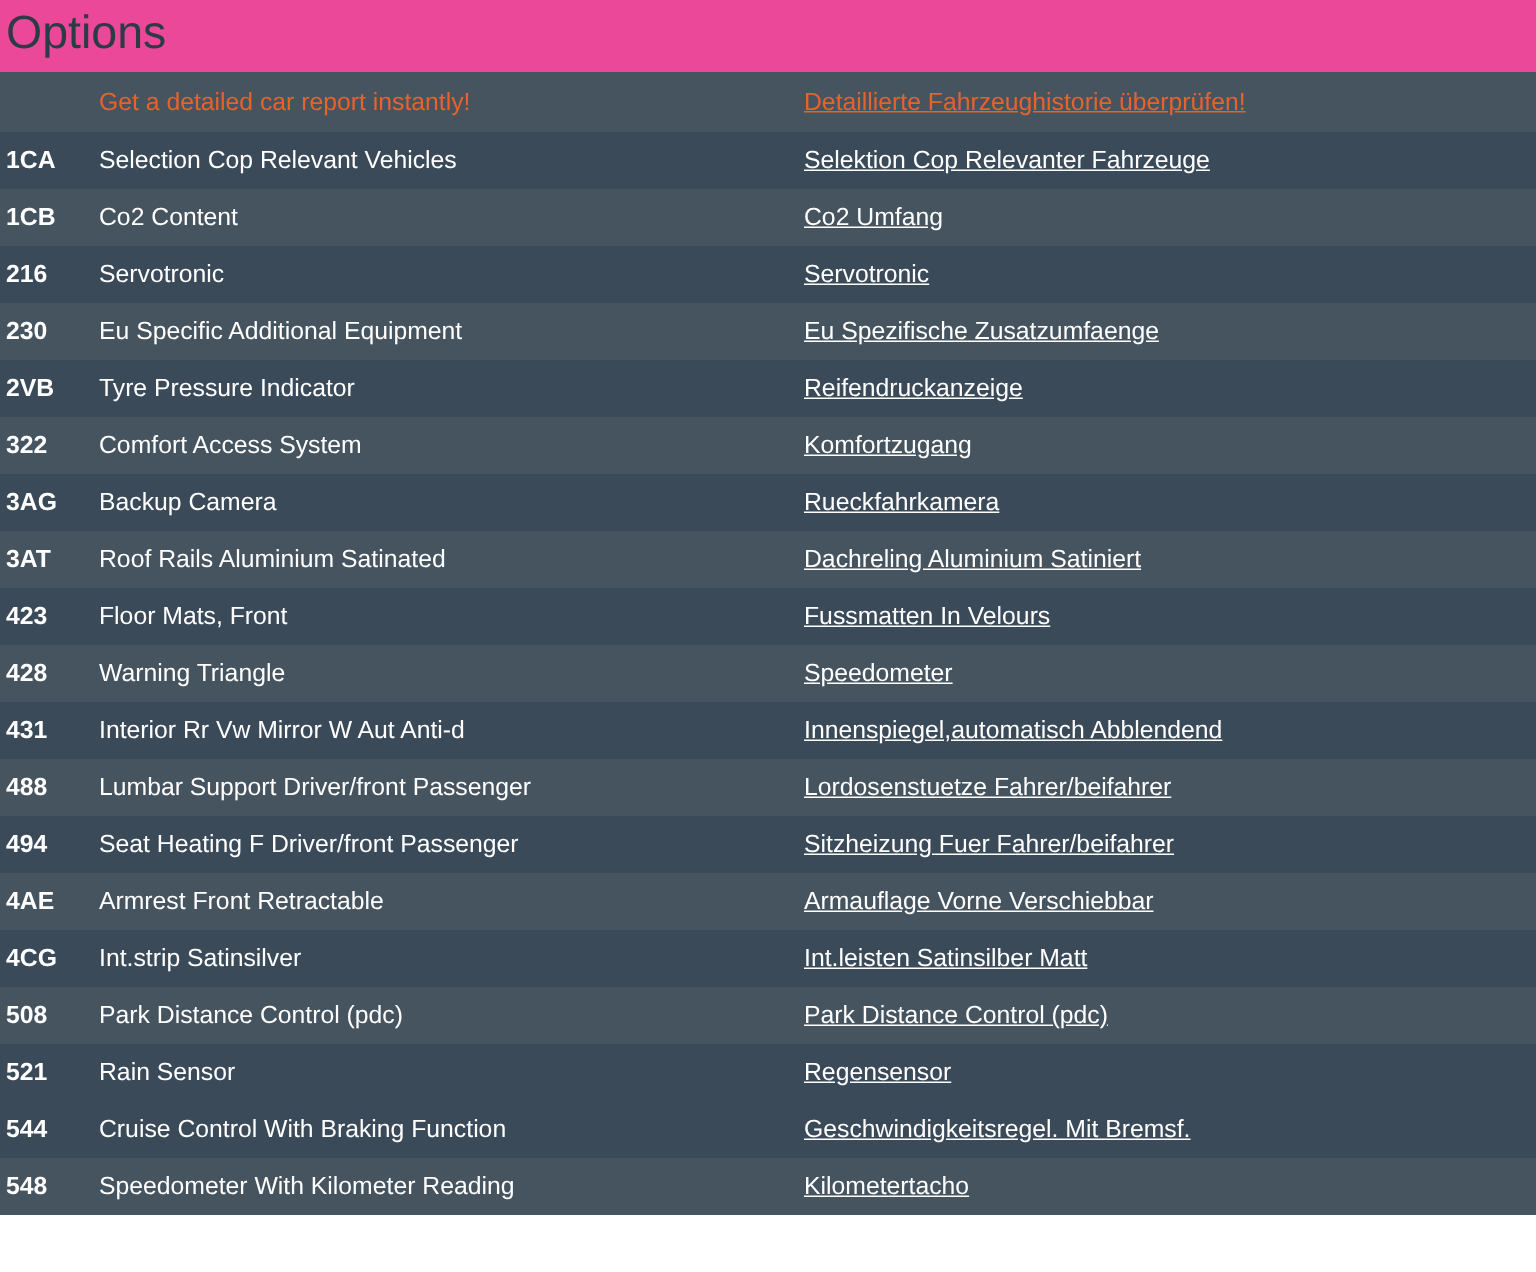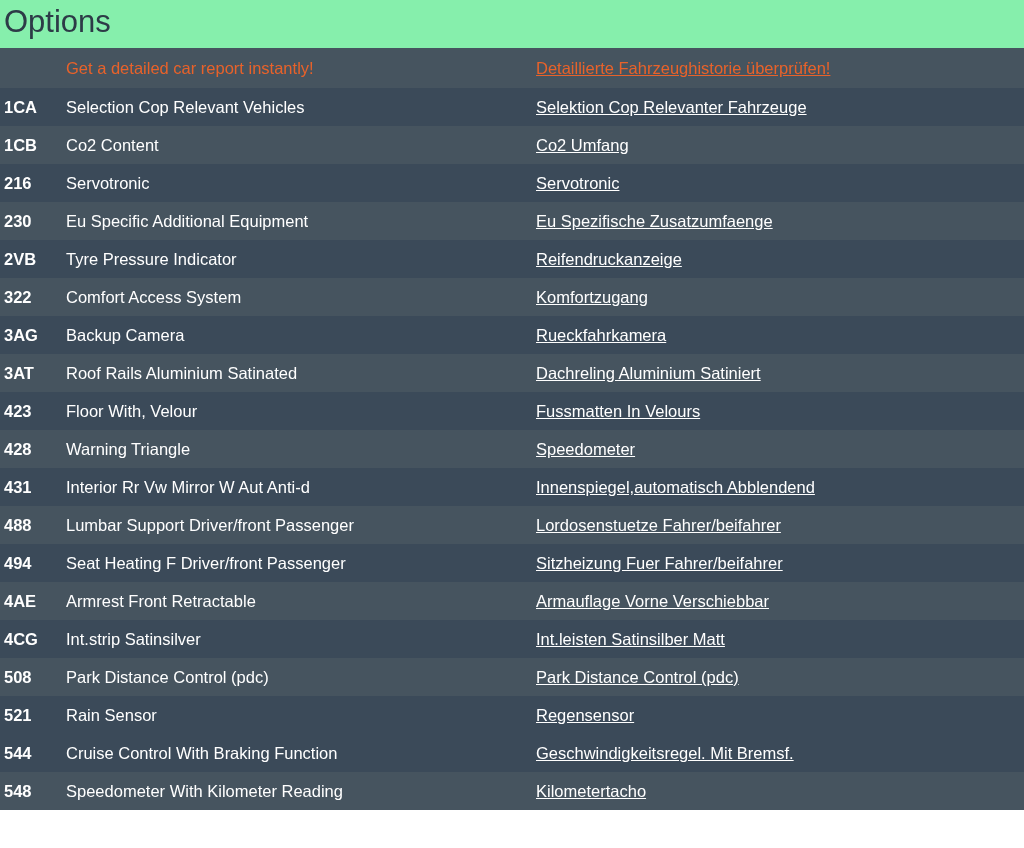--- a/index.html
+++ b/index.html
@@ -10,21 +10,21 @@
   body {
     width: 1024px;
     height: 848px;
     font-family: "Liberation Sans", sans-serif;
     overflow: hidden;
   }
   .page {
     width: 1024px;
     height: 644px;
     position: relative;
-    background: #86efac;
+    background: #ec4899;
   }
   .page-title {
     font-size: 31px;
     font-weight: 400;
     color: #2d3b47;
     padding: 2px 0 6px 4px;
     margin: 0;
     line-height: 40px;
     letter-spacing: 0px;
   }
@@ -126,21 +126,21 @@
         <td class="col-en">Backup Camera</td>
         <td class="col-de">Rueckfahrkamera</td>
       </tr>
       <tr class="row-even">
         <td class="col-code">3AT</td>
         <td class="col-en">Roof Rails Aluminium Satinated</td>
         <td class="col-de">Dachreling Aluminium Satiniert</td>
       </tr>
       <tr class="row-odd">
         <td class="col-code">423</td>
-        <td class="col-en">Floor With, Velour</td>
+        <td class="col-en">Floor Mats, Front</td>
         <td class="col-de">Fussmatten In Velours</td>
       </tr>
       <tr class="row-even">
         <td class="col-code">428</td>
         <td class="col-en">Warning Triangle</td>
         <td class="col-de">Speedometer</td>
       </tr>
       <tr class="row-odd">
         <td class="col-code">431</td>
         <td class="col-en">Interior Rr Vw Mirror W Aut Anti-d</td>

